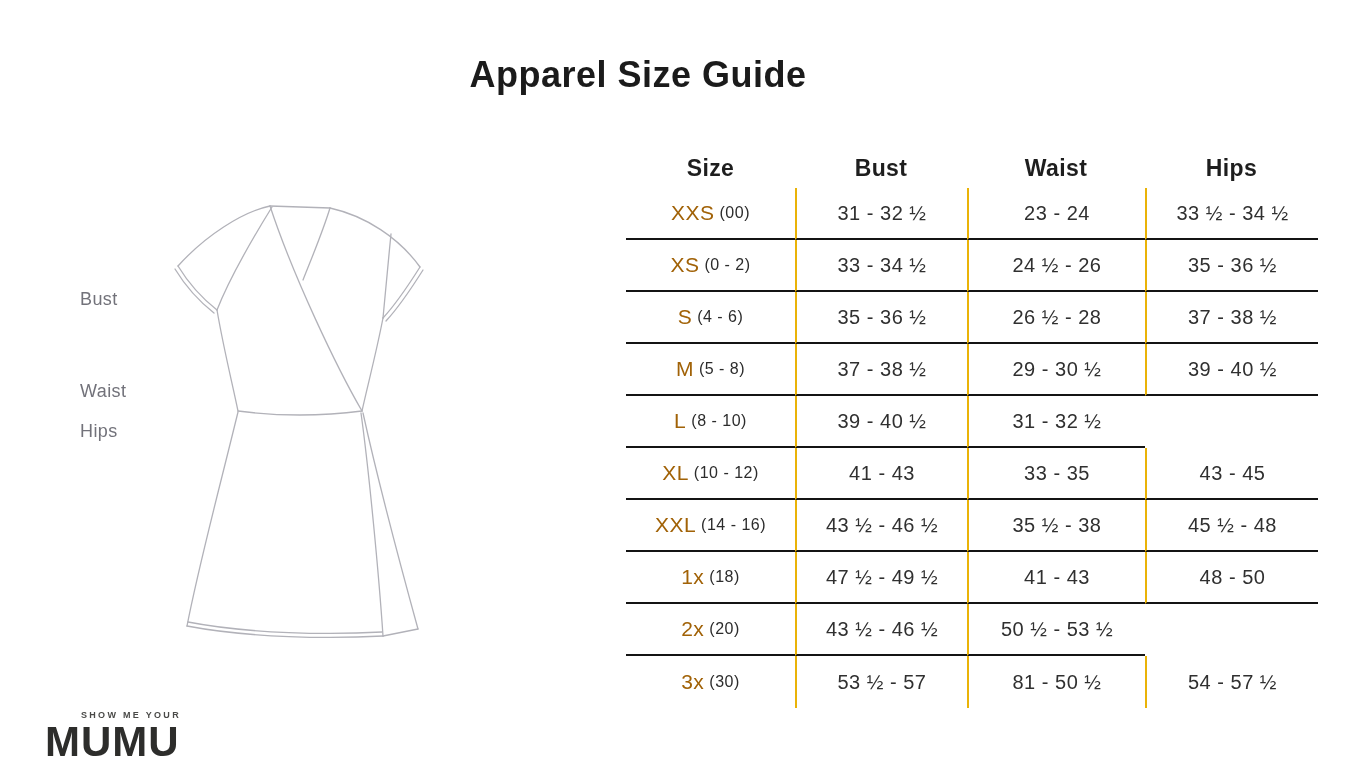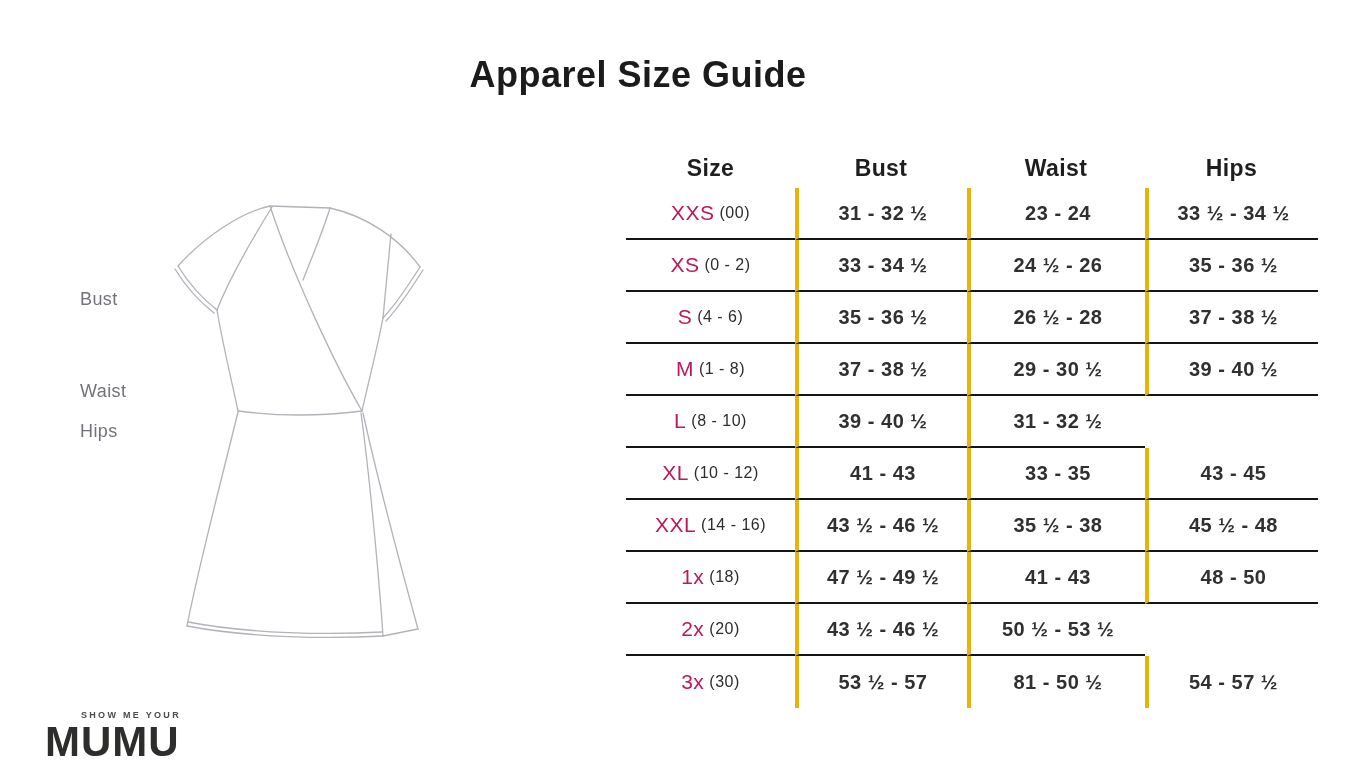--- a/index.html
+++ b/index.html
@@ -25,23 +25,23 @@
   .th{
     display:flex;align-items:center;justify-content:center;
     font-size:23px;font-weight:600;color:#1e1e1e;letter-spacing:.4px;
   }
   .trow{height:52px;}
   .td{
     display:flex;align-items:center;justify-content:center;
     font-size:20px;color:#303030;letter-spacing:.5px;
     border-bottom:2px solid #141414;
   }
-  .td:nth-child(n+2){border-left:4px solid #eab308;font-weight:bold;}
+  .td:nth-child(n+2){border-left:2px solid #eab308;}
   .trow.last .td{border-bottom:none;}
-  .size-name{font-size:21px;color:#be185d;}
+  .size-name{font-size:21px;color:#a16207;}
   .size-range{font-size:16px;margin-left:5px;color:#2c2c2c;}
   .logo{position:absolute;left:45px;top:682px;}
   .tagline{
     margin-left:36px;font-size:9px;font-weight:bold;letter-spacing:2.3px;color:#4a4a48;
   }
   .brand{
     margin-top:1px;font-size:42px;font-weight:bold;letter-spacing:1px;color:#2d2d2b;line-height:1;
   }
 </style>
 </head>
@@ -128,21 +128,21 @@
             <span class="size-name">S</span>
             <span class="size-range">(4 - 6)</span>
           </div>
           <div class="td">35 - 36 ½</div>
           <div class="td">26 ½ - 28</div>
           <div class="td">37 - 38 ½</div>
         </div>
         <div class="trow">
           <div class="td">
             <span class="size-name">M</span>
-            <span class="size-range">(1 - 8)</span>
+            <span class="size-range">(5 - 8)</span>
           </div>
           <div class="td">37 - 38 ½</div>
           <div class="td">29 - 30 ½</div>
           <div class="td">39 - 40 ½</div>
         </div>
         <div class="trow">
           <div class="td">
             <span class="size-name">L</span>
             <span class="size-range">(8 - 10)</span>
           </div>

